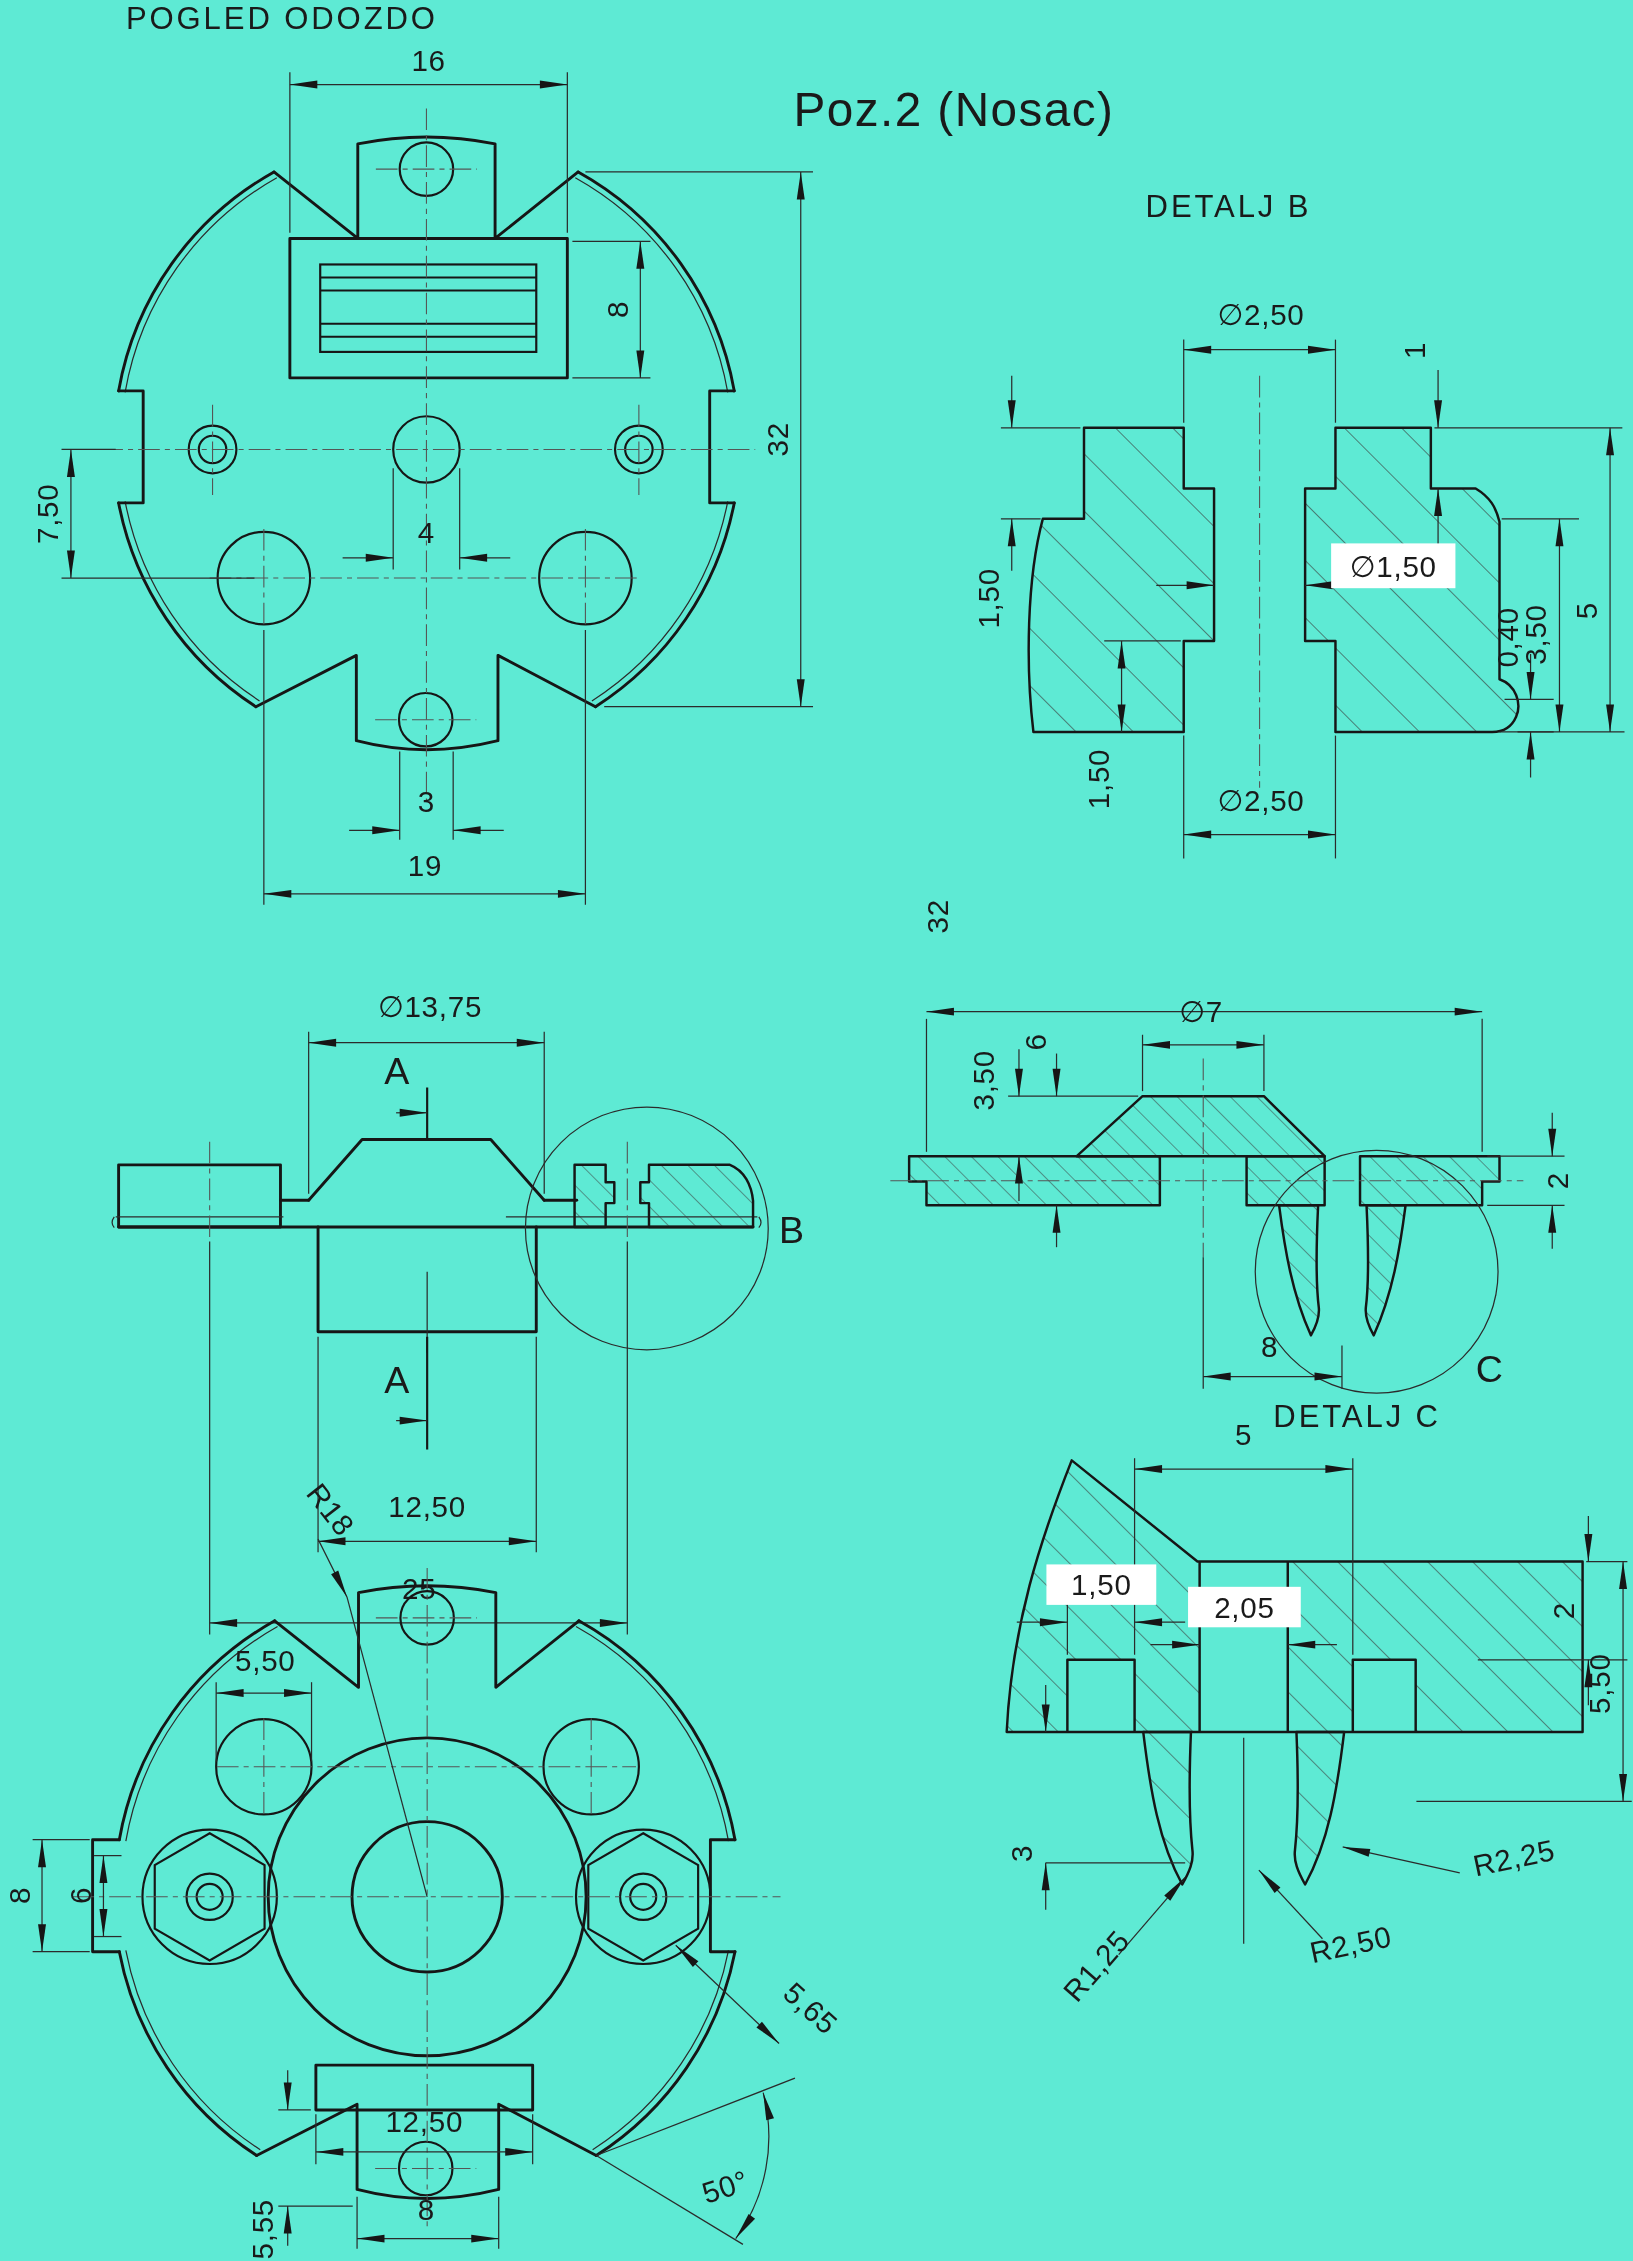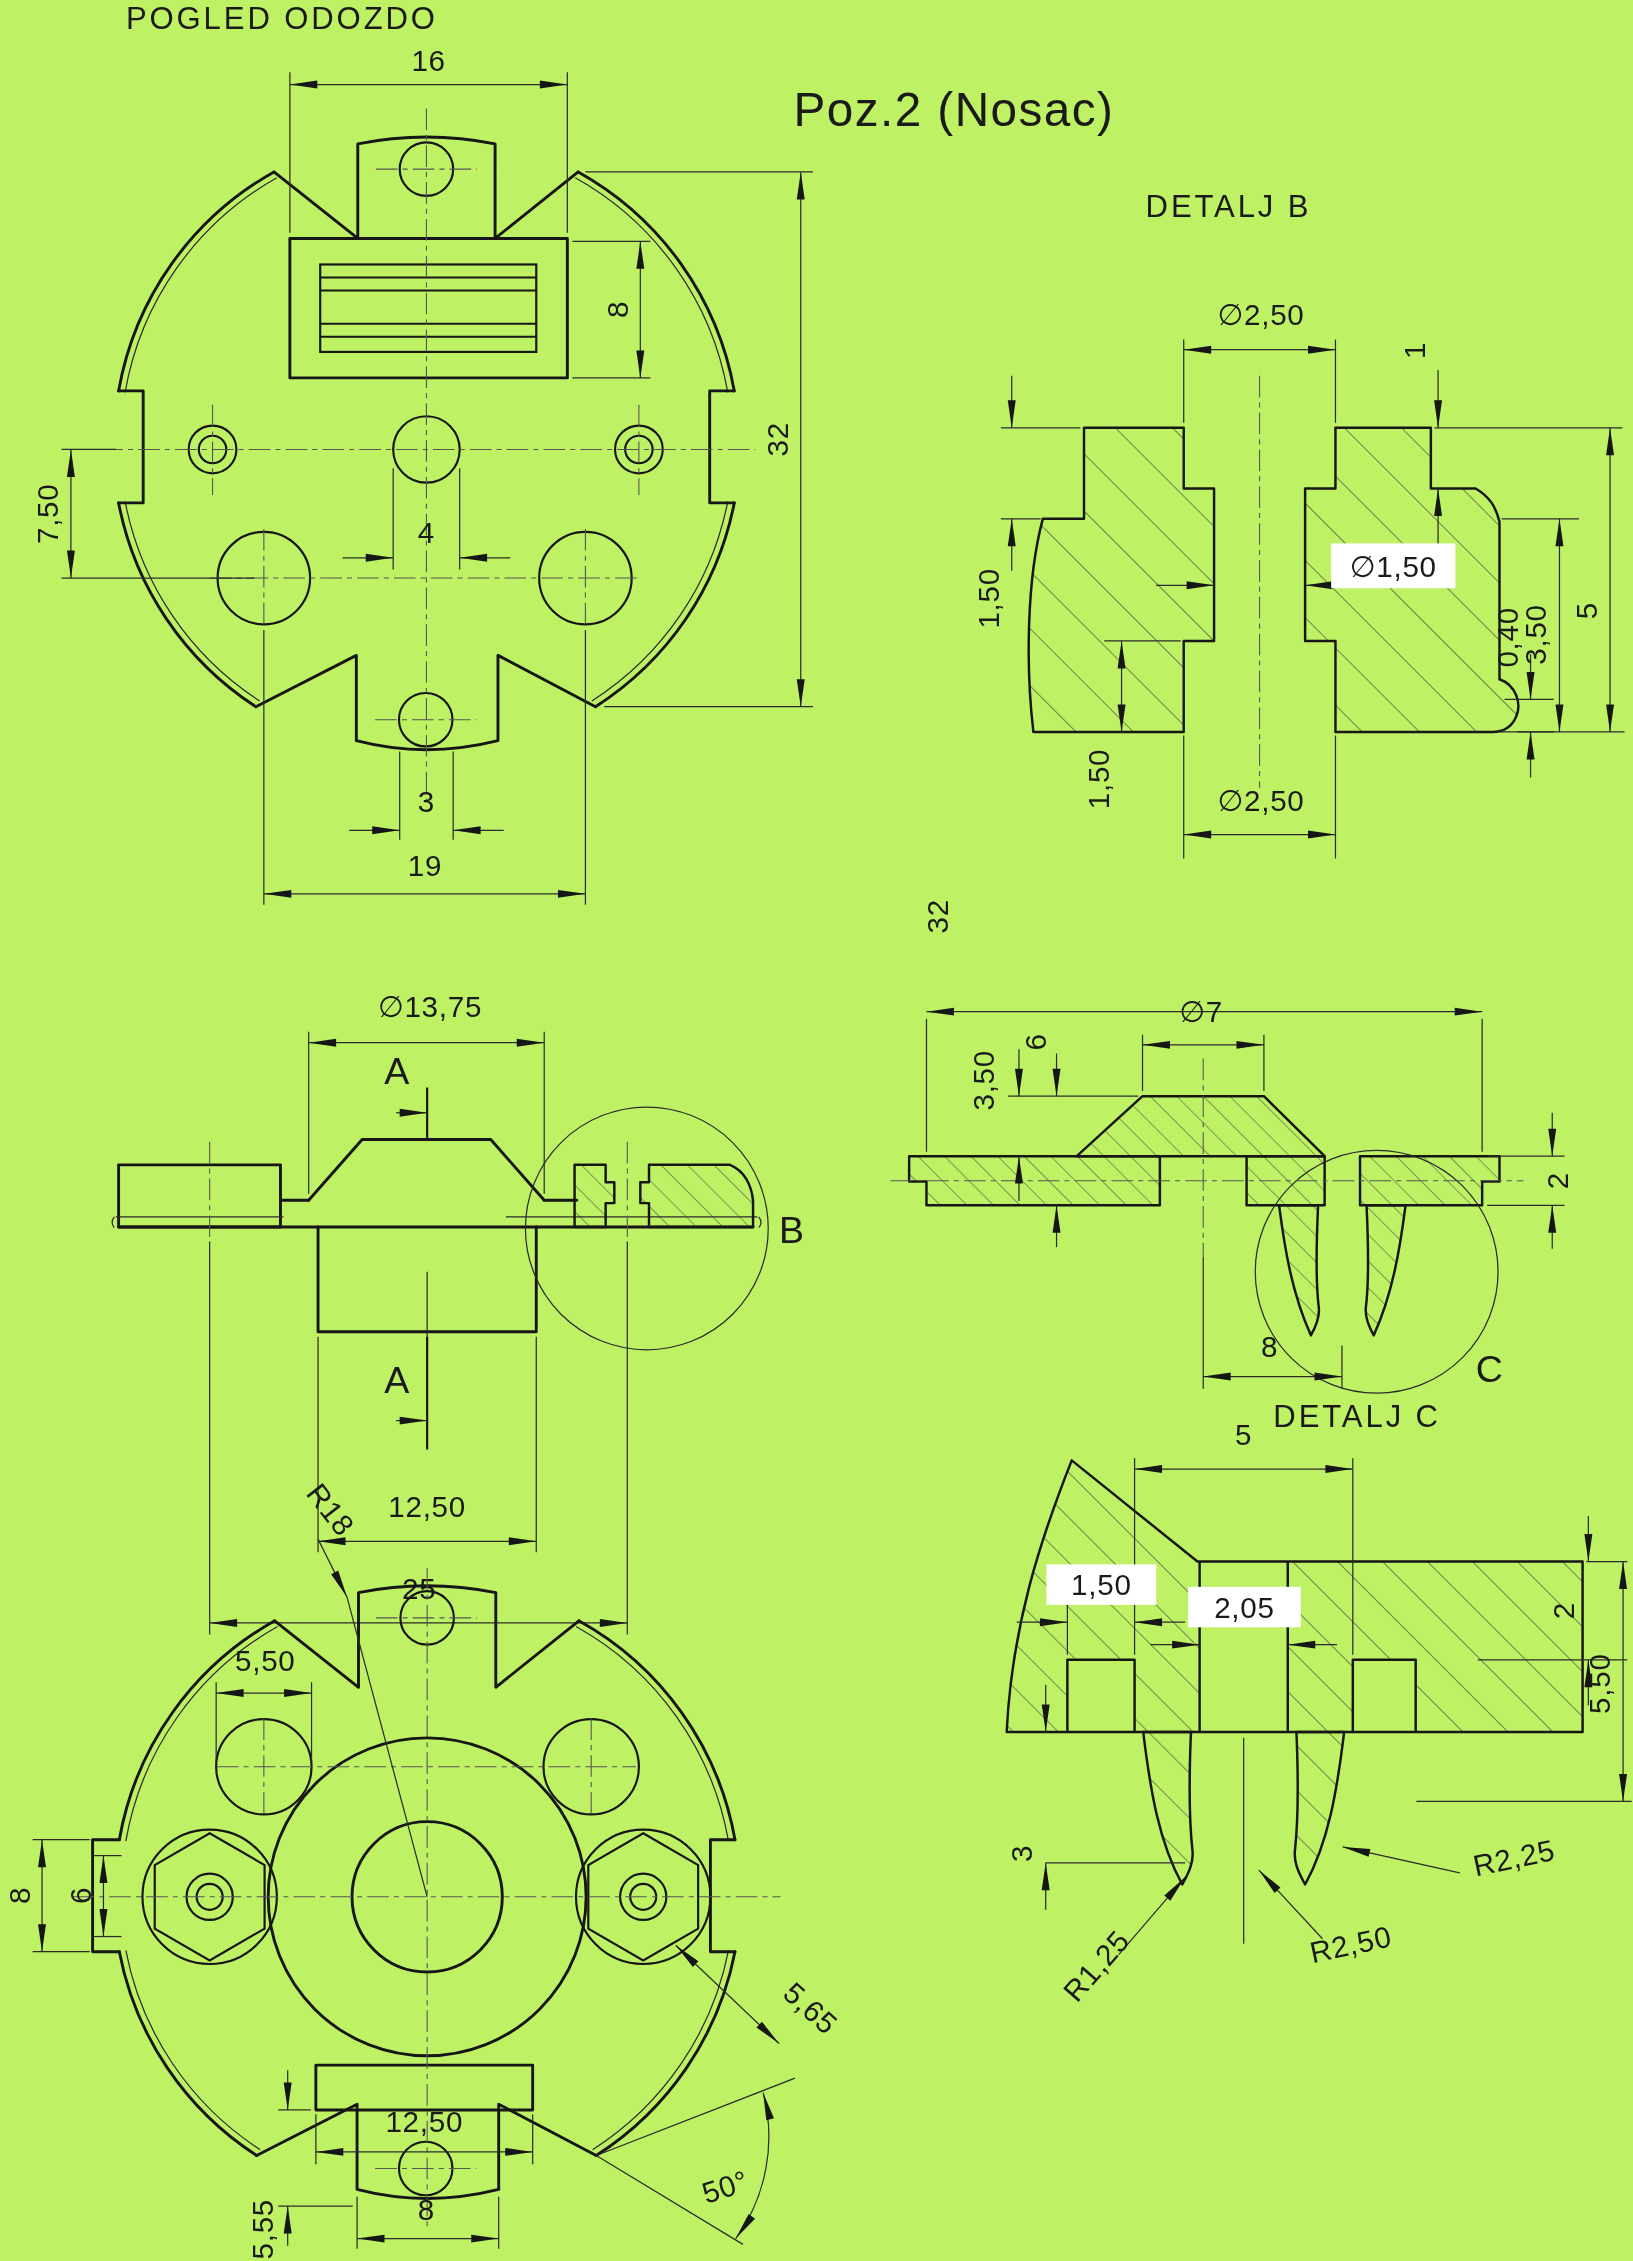--- a/index.html
+++ b/index.html
@@ -1,16 +1,16 @@
 <!DOCTYPE html>
 <html style="font-size:11.6px"><head>
 <meta charset="utf-8">
 <style>
   html,body{margin:0;padding:0;background:#ffffff;}
-  #sheet{position:relative;width:1634px;height:2261px;background:#bef264;overflow:hidden;}
+  #sheet{position:relative;width:1634px;height:2261px;background:#5eead4;overflow:hidden;}
   svg{position:absolute;left:0;top:0;}
   text{font-family:"Liberation Sans","DejaVu Sans",sans-serif;fill:#1a1a1a;}
   .dim{font-size:41px;letter-spacing:1px;}
   .big{font-size:52px;}
   .vtitle{font-size:43px;letter-spacing:4px;}
   .main-title{font-size:66px;letter-spacing:2px;}
   .thick{stroke:#161616;stroke-width:4;fill:none;stroke-linejoin:round;stroke-linecap:round;}
   .med{stroke:#161616;stroke-width:3;fill:none;}
   .thin{stroke:#2b2b2b;stroke-width:1.7;fill:none;}
   .cl{stroke:#555;stroke-width:1.5;fill:none;stroke-dasharray:30 7 7 7;}

